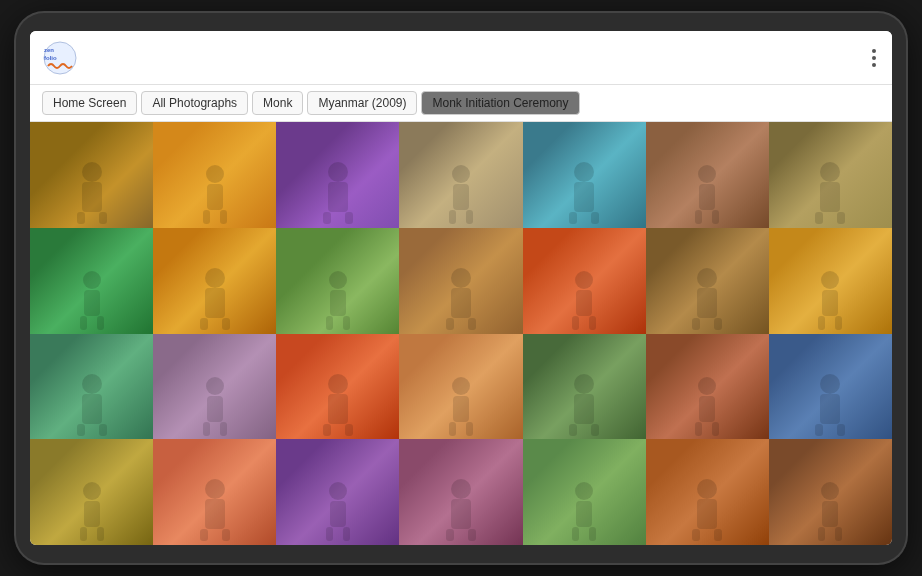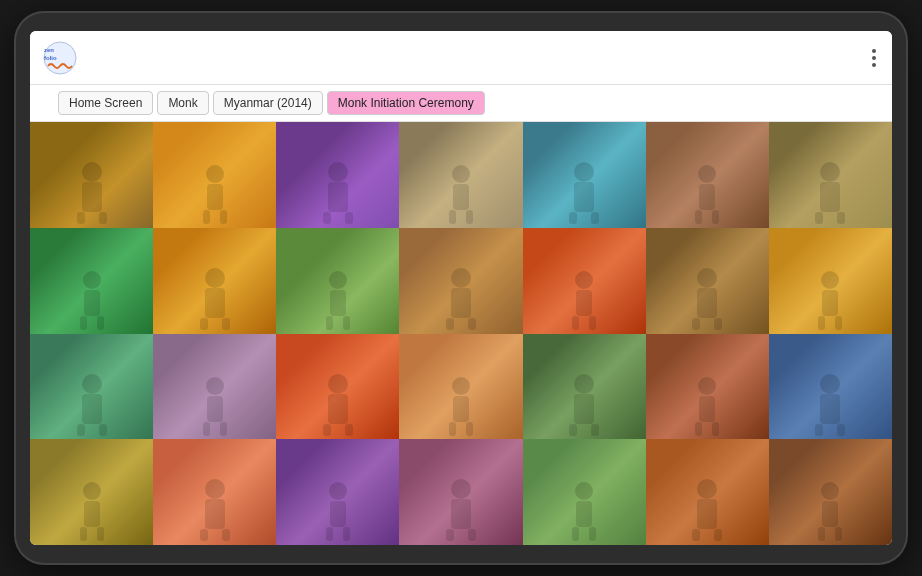--- a/index.html
+++ b/index.html
@@ -80,41 +80,41 @@
       width: 4px;
       height: 4px;
       background: #555;
       border-radius: 50%;
     }
 
     
     .breadcrumb {
       display: flex;
       align-items: center;
-      padding: 6px 28px;
+      padding: 6px 12px;
       background: #fff;
       border-bottom: 1px solid #e0e0e0;
       gap: 4px;
       flex-wrap: nowrap;
       overflow-x: auto;
     }
 
     .breadcrumb-item {
       padding: 4px 10px;
       border: 1px solid #ccc;
       border-radius: 4px;
       font-size: 12px;
       color: #333;
       white-space: nowrap;
       cursor: pointer;
       background: #f8f8f8;
     }
 
     .breadcrumb-item.active {
-      background: #f9a8d4;
+      background: #737373;
       color: #222;
     }
 
     
     .photo-grid {
       flex: 1;
       overflow-y: auto;
       display: grid;
       grid-template-columns: repeat(7, 1fr);
       gap: 0;
@@ -201,22 +201,23 @@
       <div class="more-icon">
         <div class="more-dot"></div>
         <div class="more-dot"></div>
         <div class="more-dot"></div>
       </div>
     </div>
 
     <div class="breadcrumb">
 
     <div class="breadcrumb-item">Home Screen</div>
+        <div class="breadcrumb-item">All Photographs</div>
         <div class="breadcrumb-item">Monk</div>
-        <div class="breadcrumb-item">Myanmar (2014)</div>
+        <div class="breadcrumb-item">Myanmar (2009)</div>
         <div class="breadcrumb-item active">Monk Initiation Ceremony</div>
       </div>
 
     <div class="photo-grid">
 
     <div class="photo-cell">
           <div class="figure"><svg width="50" height="70" viewBox="0 0 50 70">
               <circle cx="25" cy="15" r="10" fill="rgba(0,0,0,0.4)"></circle>
               <rect x="15" y="25" width="20" height="30" rx="4" fill="rgba(0,0,0,0.35)"></rect>
               <rect x="10" y="55" width="8" height="12" rx="3" fill="rgba(0,0,0,0.35)"></rect>

